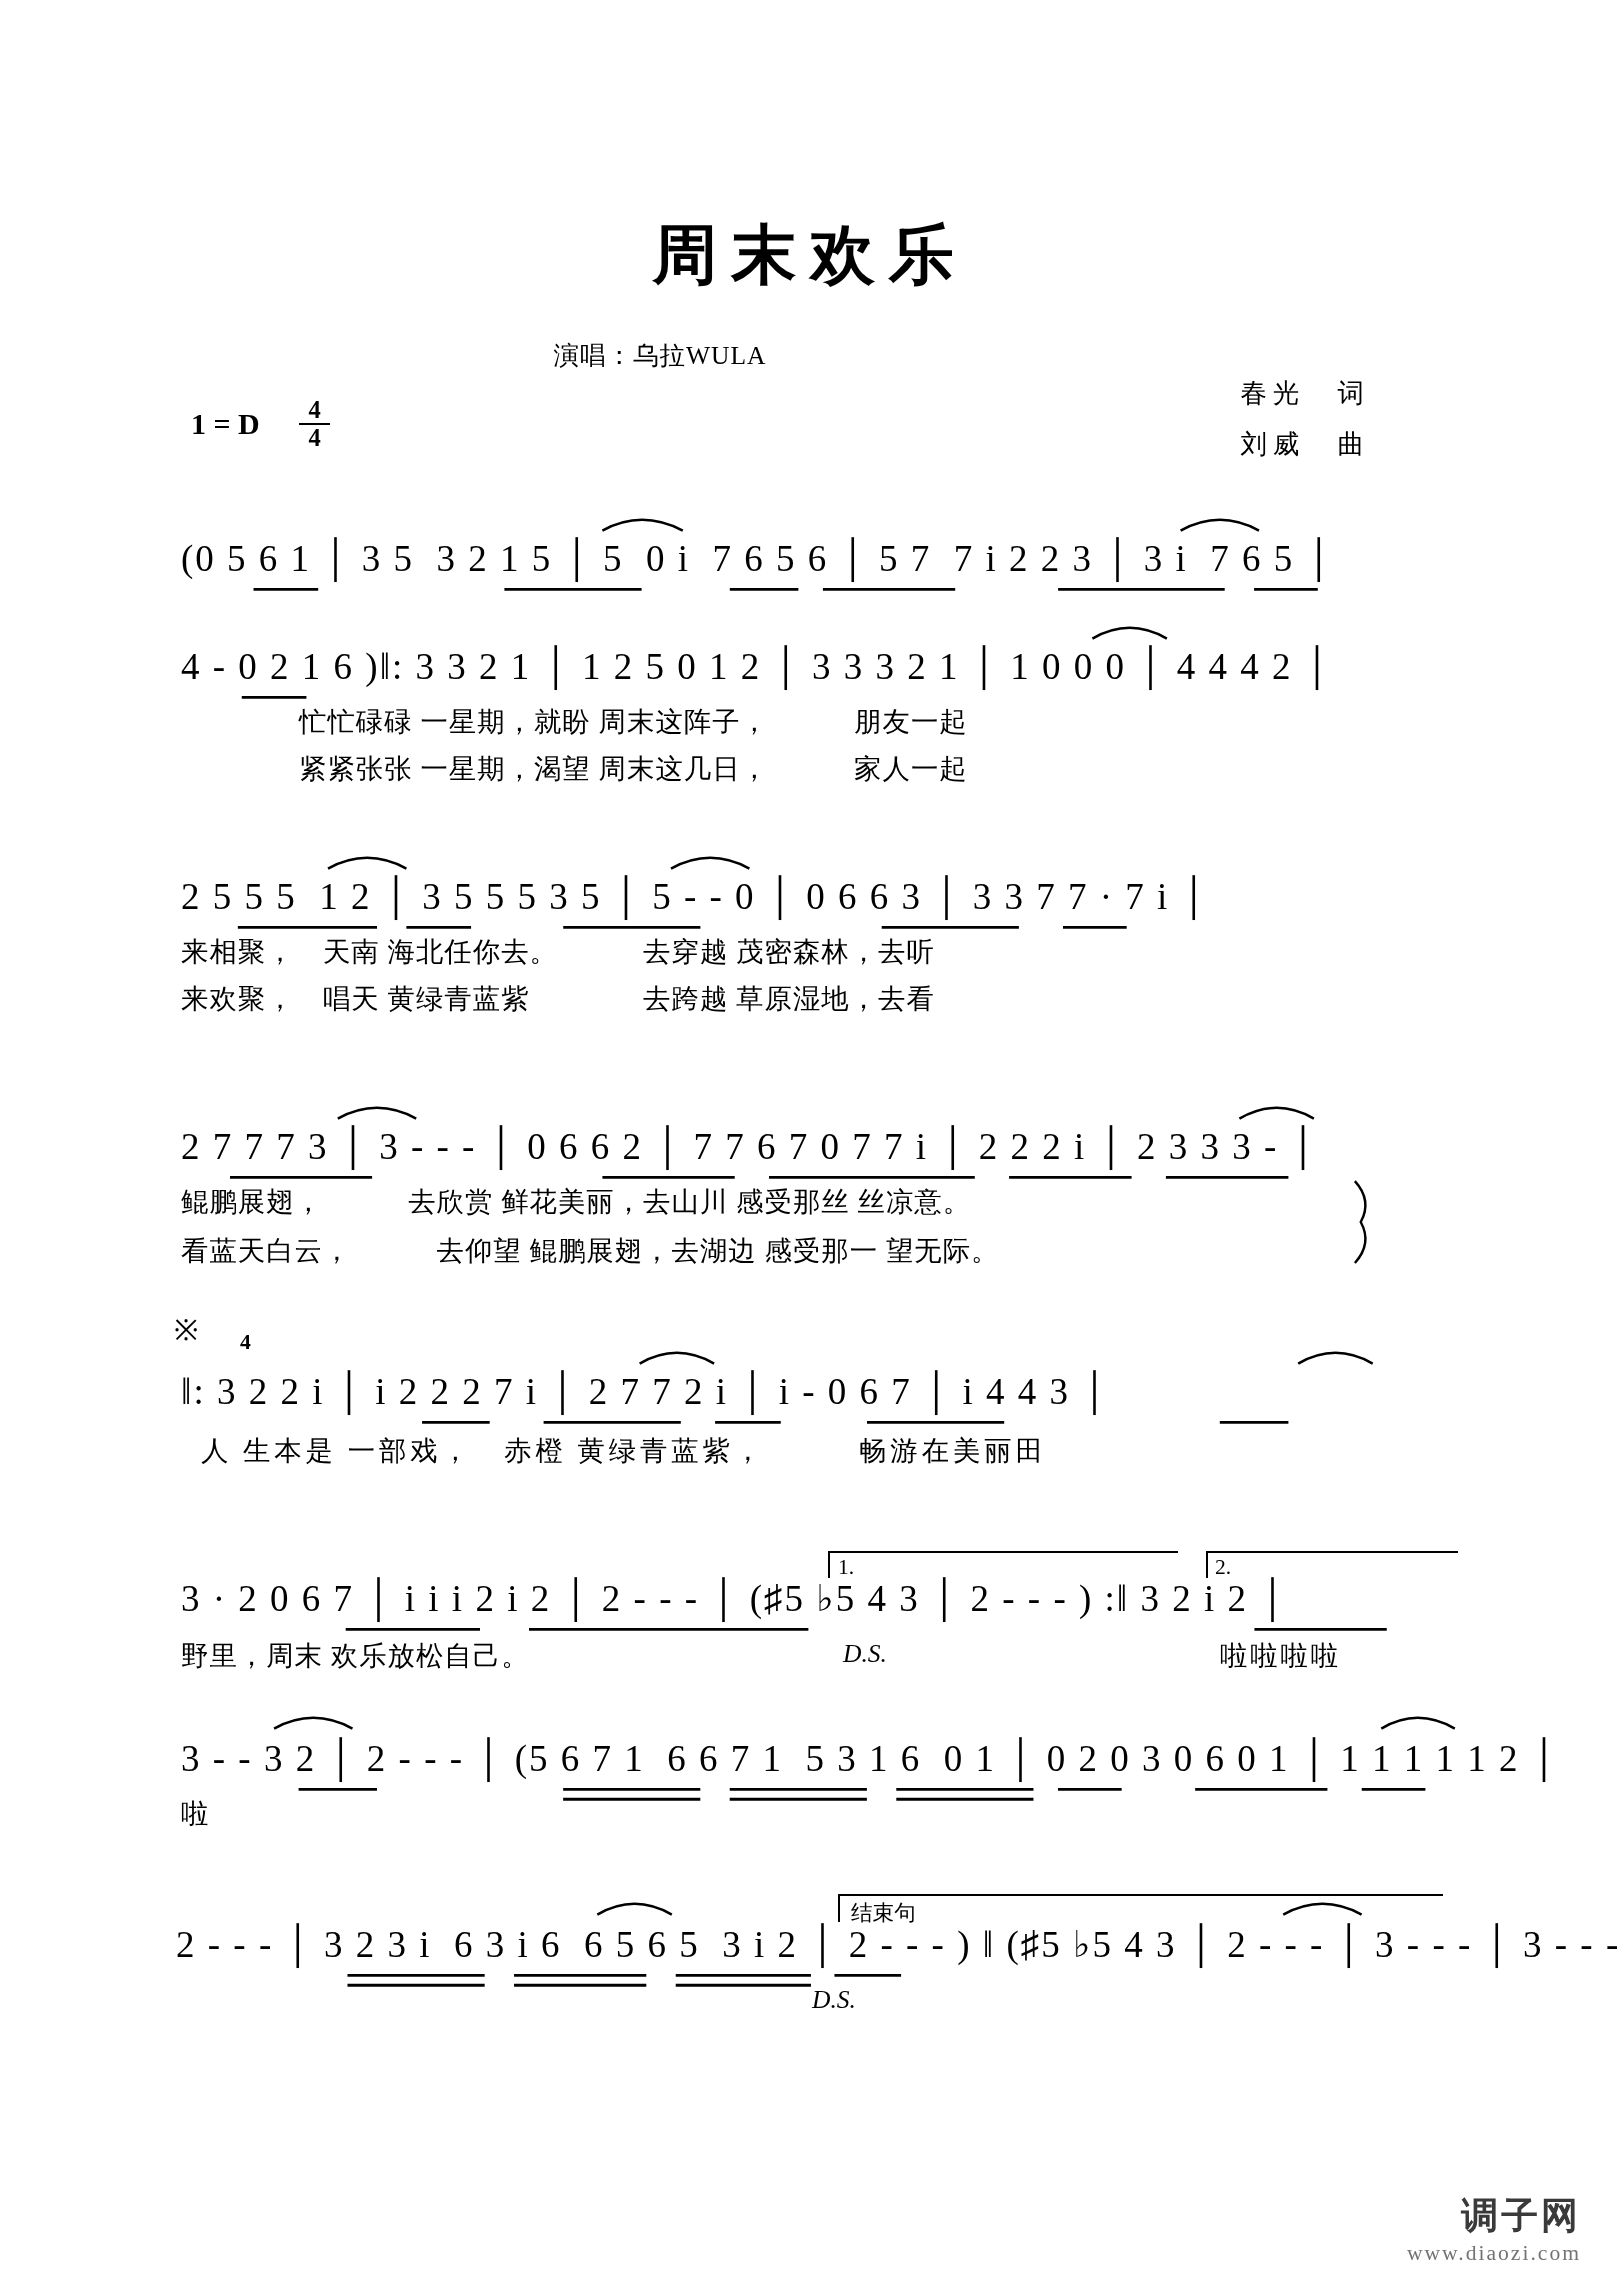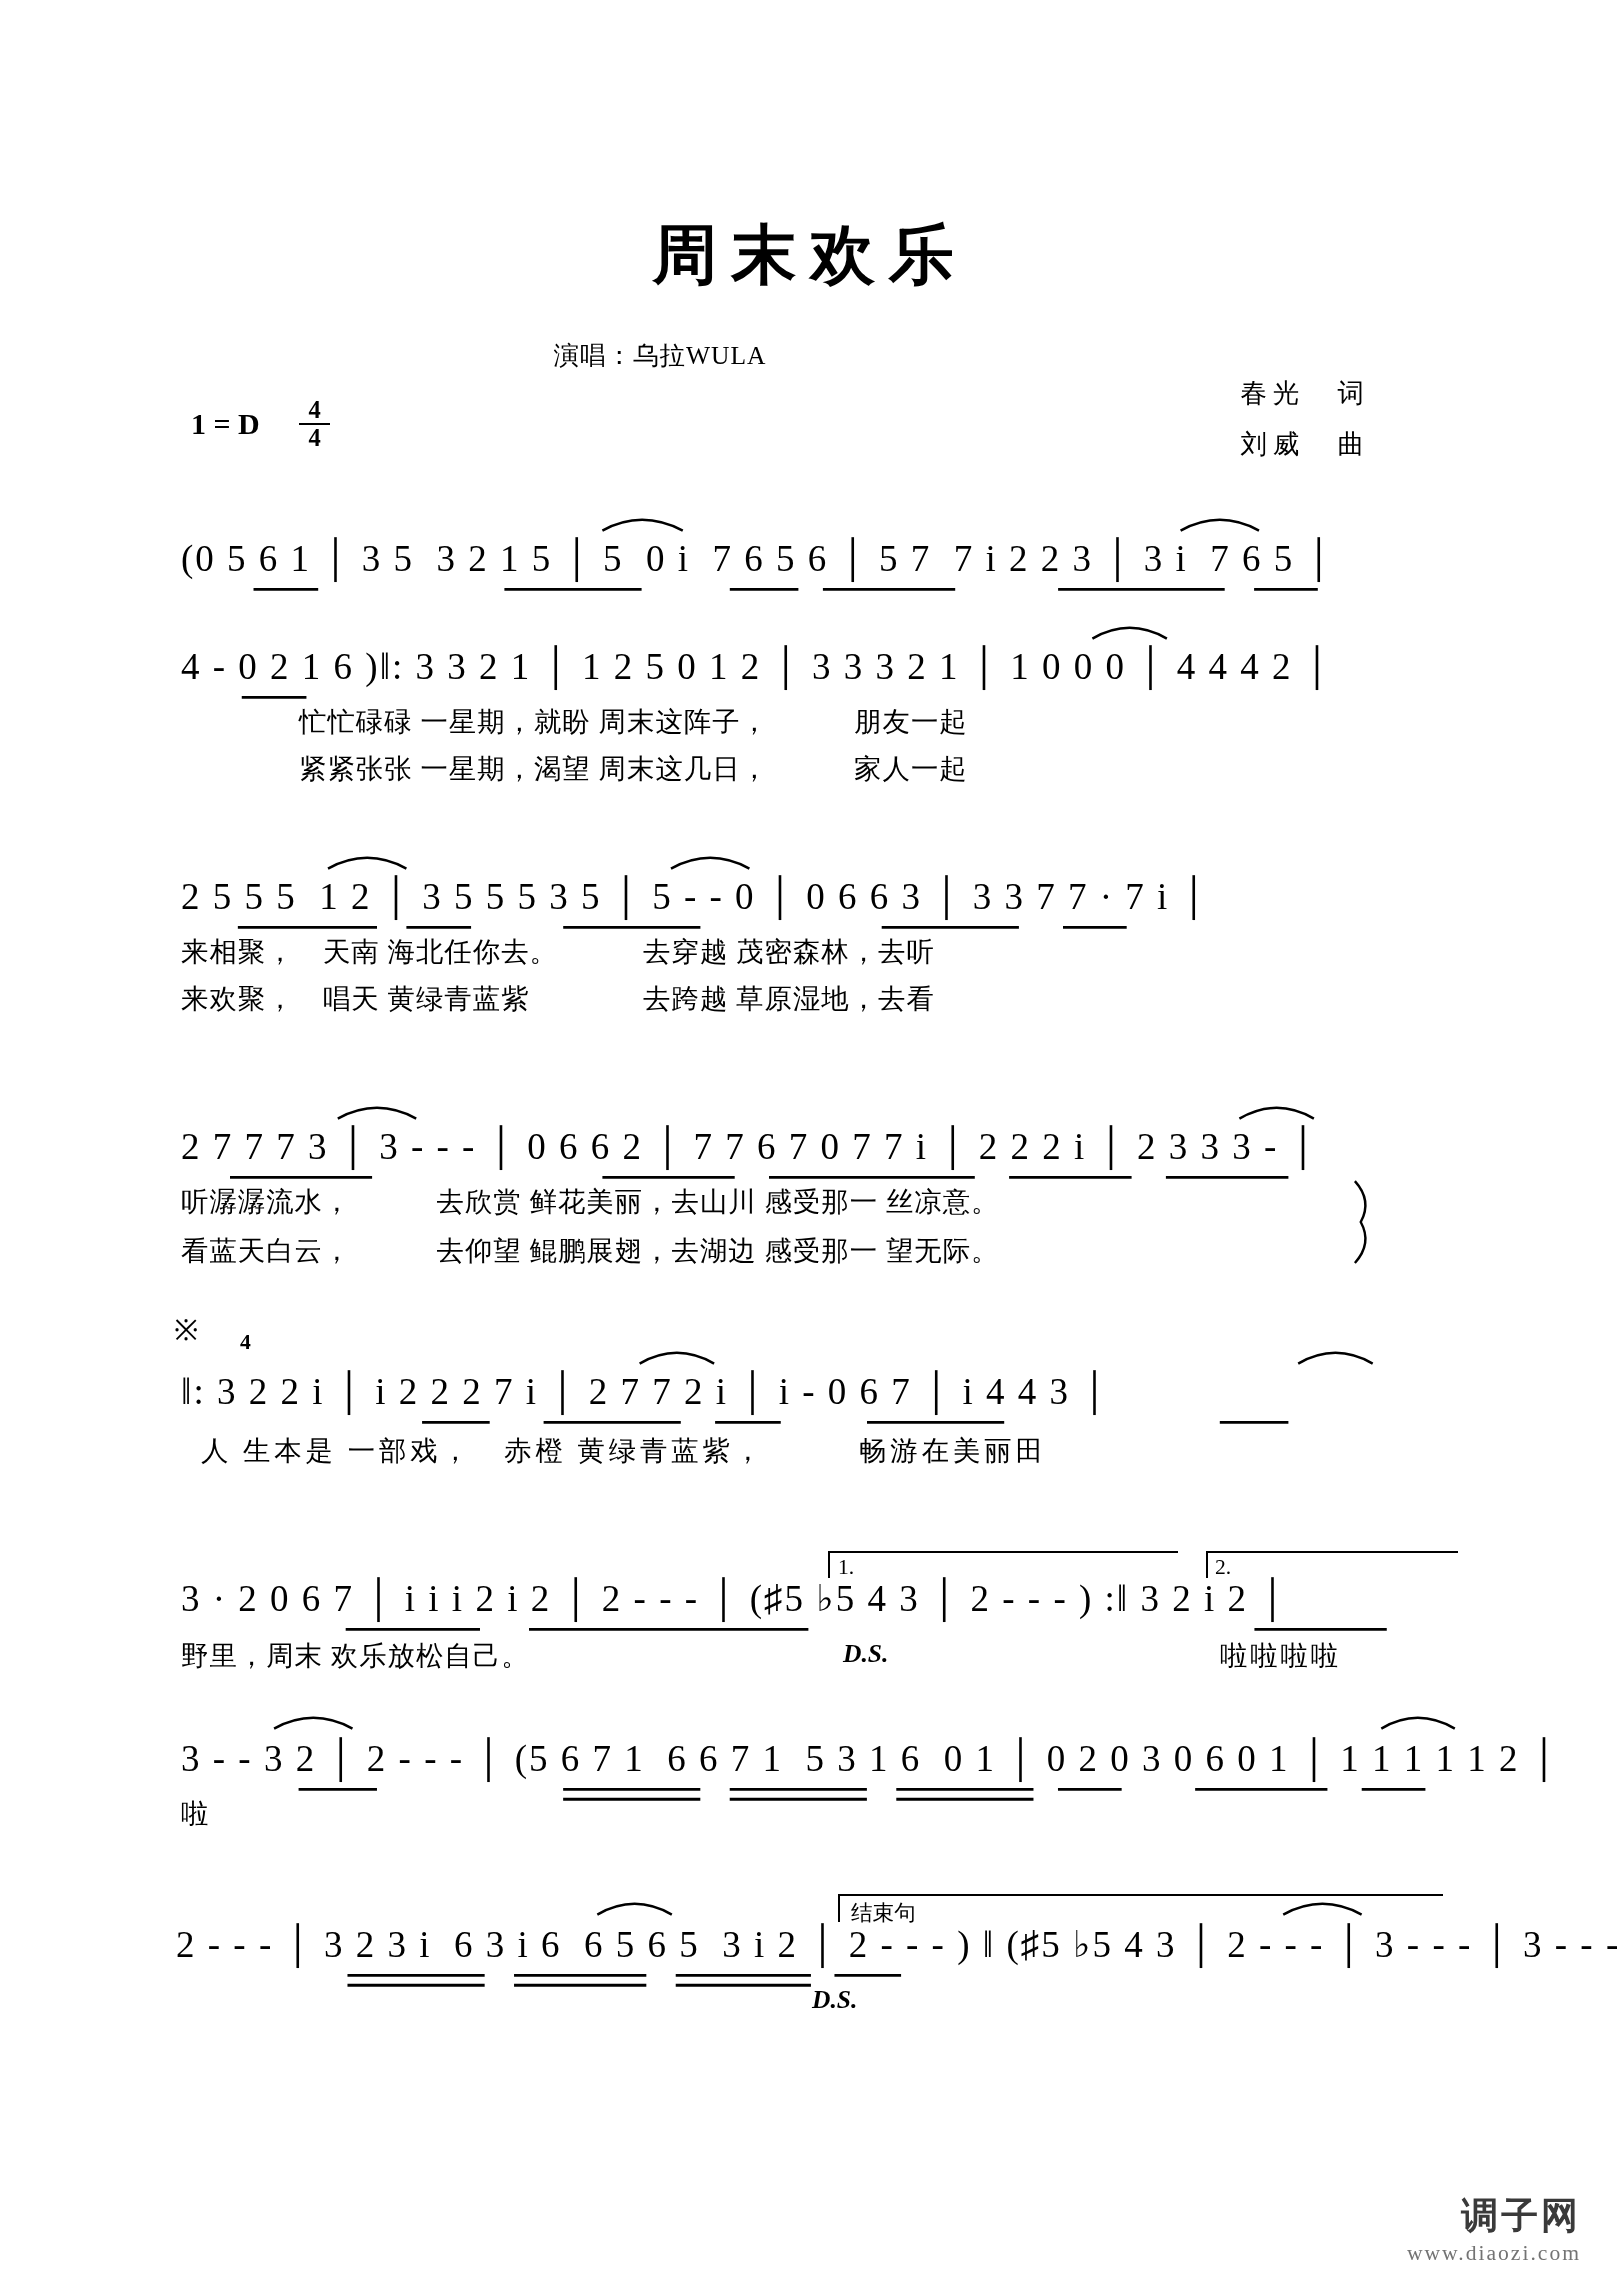--- a/index.html
+++ b/index.html
@@ -112,21 +112,21 @@
   }
   .watermark .wm-en {
     font-size: 21.6px;
     letter-spacing: 2px;
     color: #737373;
   }
   .marker {
     position: absolute;
     font-size: 25.5px;
     font-style: italic;
-    font-weight: bold;
+    font-weight: normal;
   }
   .smalltag {
     position: absolute;
     font-size: 21.6px;
   }
   .bracketbox {
     position: absolute;
     border-left: 2px solid #000;
     border-top: 2px solid #000;
     border-right: 0;
@@ -208,21 +208,21 @@
     <div class="notes" style="top:31px;left:181px;letter-spacing:2px">2 7 7 7 3 │ 3 - - - │ 0 6 6 2 │ 7 7 6 7 0 7 7 i │ 2 2 2 i │ 2 3 3 3 - │</div>
     <svg style="position:absolute;left:181px;top:0px" width="1274" height="108" viewBox="0 0 1300 110">
       <line x1="50" y1="86" x2="195" y2="86" stroke="#000" stroke-width="3"></line>
       <line x1="430" y1="86" x2="565" y2="86" stroke="#000" stroke-width="3"></line>
       <line x1="600" y1="86" x2="810" y2="86" stroke="#000" stroke-width="3"></line>
       <line x1="845" y1="86" x2="970" y2="86" stroke="#000" stroke-width="3"></line>
       <line x1="1005" y1="86" x2="1130" y2="86" stroke="#000" stroke-width="3"></line>
       <path d="M160,26 Q200,4 240,26" fill="none" stroke="#000" stroke-width="2.5"></path>
       <path d="M1080,26 Q1118,4 1156,26" fill="none" stroke="#000" stroke-width="2.5"></path>
     </svg>
-    <div class="lyric" style="top:90px;left:181px">听潺潺流水，　　　去欣赏 鲜花美丽，去山川 感受那一 丝凉意。</div>
+    <div class="lyric" style="top:90px;left:181px">鲲鹏展翅，　　　去欣赏 鲜花美丽，去山川 感受那丝 丝凉意。</div>
     <div class="lyric lyric2" style="top:139px;left:181px">看蓝天白云，　　　去仰望 鲲鹏展翅，去湖边 感受那一 望无际。</div>
     <svg style="position:absolute;left:1351px;top:86px" width="39" height="88" viewBox="0 0 40 90">
       <path d="M4,2 Q22,22 10,44 Q22,66 4,86" fill="none" stroke="#000" stroke-width="2.5"></path>
     </svg>
   </div>
 
   <div class="row" style="top:1338px">
     <div class="segno" style="left:174px;top:-29px">※</div>
     <div class="smalltag" style="left:240px;top:-7.8px;font-weight:bold">4</div>
     <div class="notes" style="top:31px;left:181px;letter-spacing:2px">‖: 3 2 2 i │ i 2 2 2 7 i │ 2 7 7 2 i │ i - 0 6 7 │ i 4 4 3 │</div>

